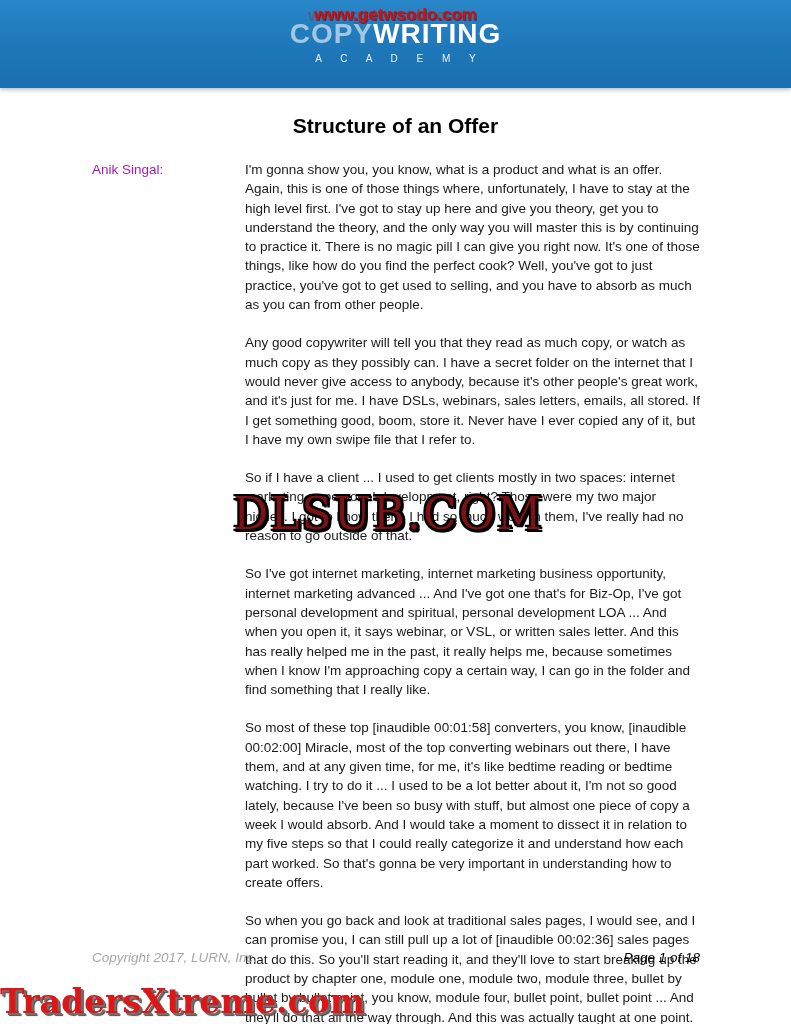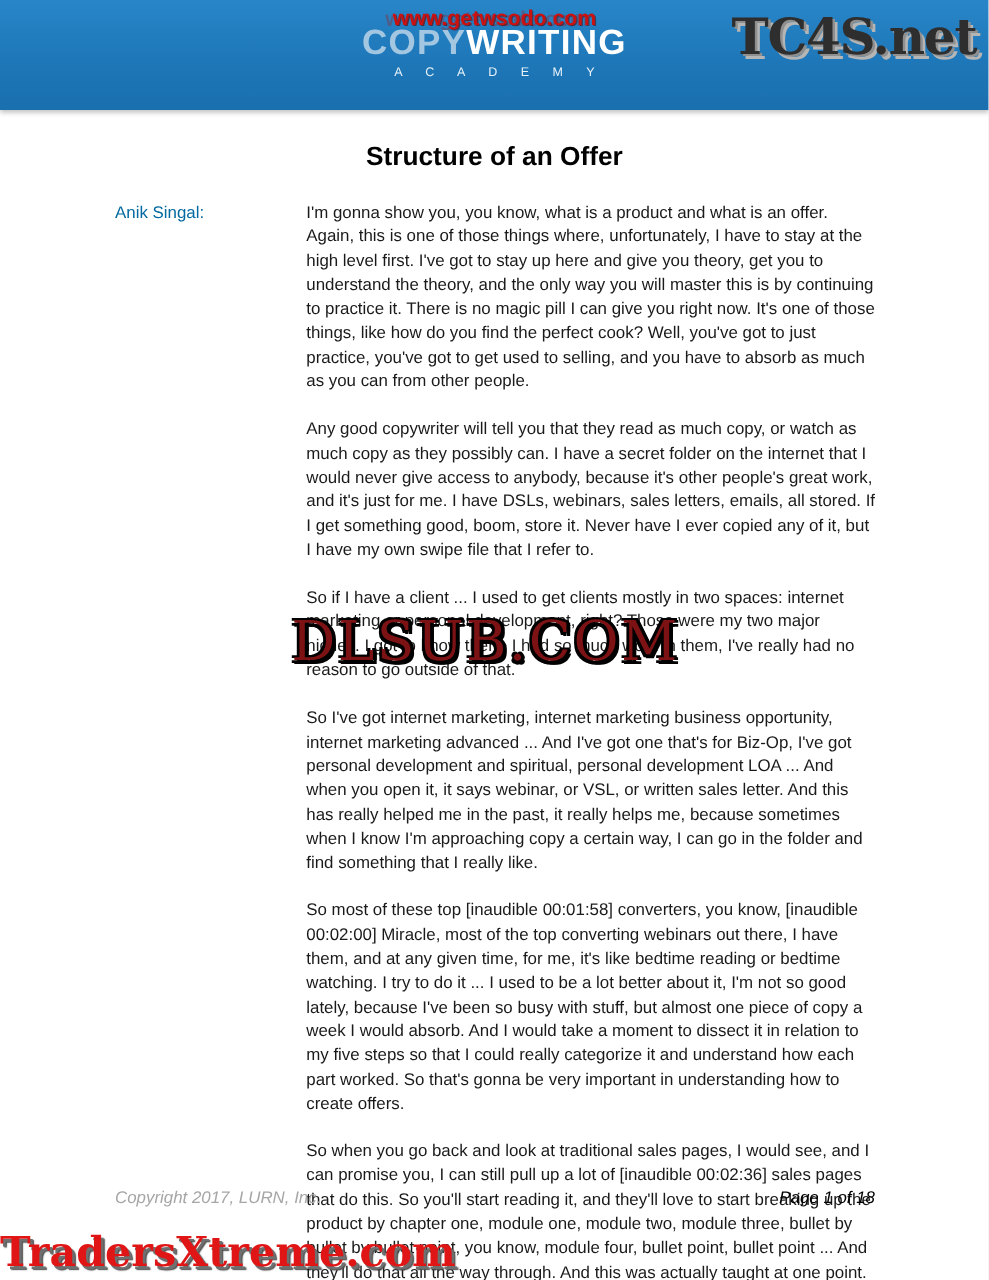--- a/index.html
+++ b/index.html
@@ -76,21 +76,21 @@
     left: 92px;
     width: 608px;
     display: flex;
     align-items: flex-start;
   }
   .speaker {
     width: 141px;
     flex-shrink: 0;
     font-size: 13.5px;
     line-height: 19.3px;
-    color: #0369a1;
+    color: #a21caf;
   }
   .paragraphs {
     width: 467px;
     font-size: 13.5px;
     line-height: 19.3px;
     color: #1a1a1a;
   }
   .paragraphs p { margin: 0 0 19px 12px; }
 
   
@@ -141,21 +141,20 @@
 <body>
 
 <div class="page">
 
   <div class="header">
     <div class="top-url">www.getwsodo.com</div>
     <div class="logo">
       <div class="logo-main"><span class="logo-copy">COPY</span><span class="logo-writing">WRITING</span></div>
       <div class="logo-sub">A C A D E M Y</div>
     </div>
-    <div class="tc4s">TC4S.net</div>
   </div>
 
   <div class="doc-title">Structure of an Offer</div>
 
   <div class="transcript">
     <div class="speaker">Anik Singal:</div>
     <div class="paragraphs">
       <p>I'm gonna show you, you know, what is a product and what is an offer. Again, this is one of those things where, unfortunately, I have to stay at the high level first. I've got to stay up here and give you theory, get you to understand the theory, and the only way you will master this is by continuing to practice it. There is no magic pill I can give you right now. It's one of those things, like how do you find the perfect cook? Well, you've got to just practice, you've got to get used to selling, and you have to absorb as much as you can from other people.</p>
       <p>Any good copywriter will tell you that they read as much copy, or watch as much copy as they possibly can. I have a secret folder on the internet that I would never give access to anybody, because it's other people's great work, and it's just for me. I have DSLs, webinars, sales letters, emails, all stored. If I get something good, boom, store it. Never have I ever copied any of it, but I have my own swipe file that I refer to.</p>
       <p>So if I have a client ... I used to get clients mostly in two spaces: internet marketing or personal development, right? Those were my two major niches. I got to know them, I had so much work in them, I've really had no reason to go outside of that.</p>

